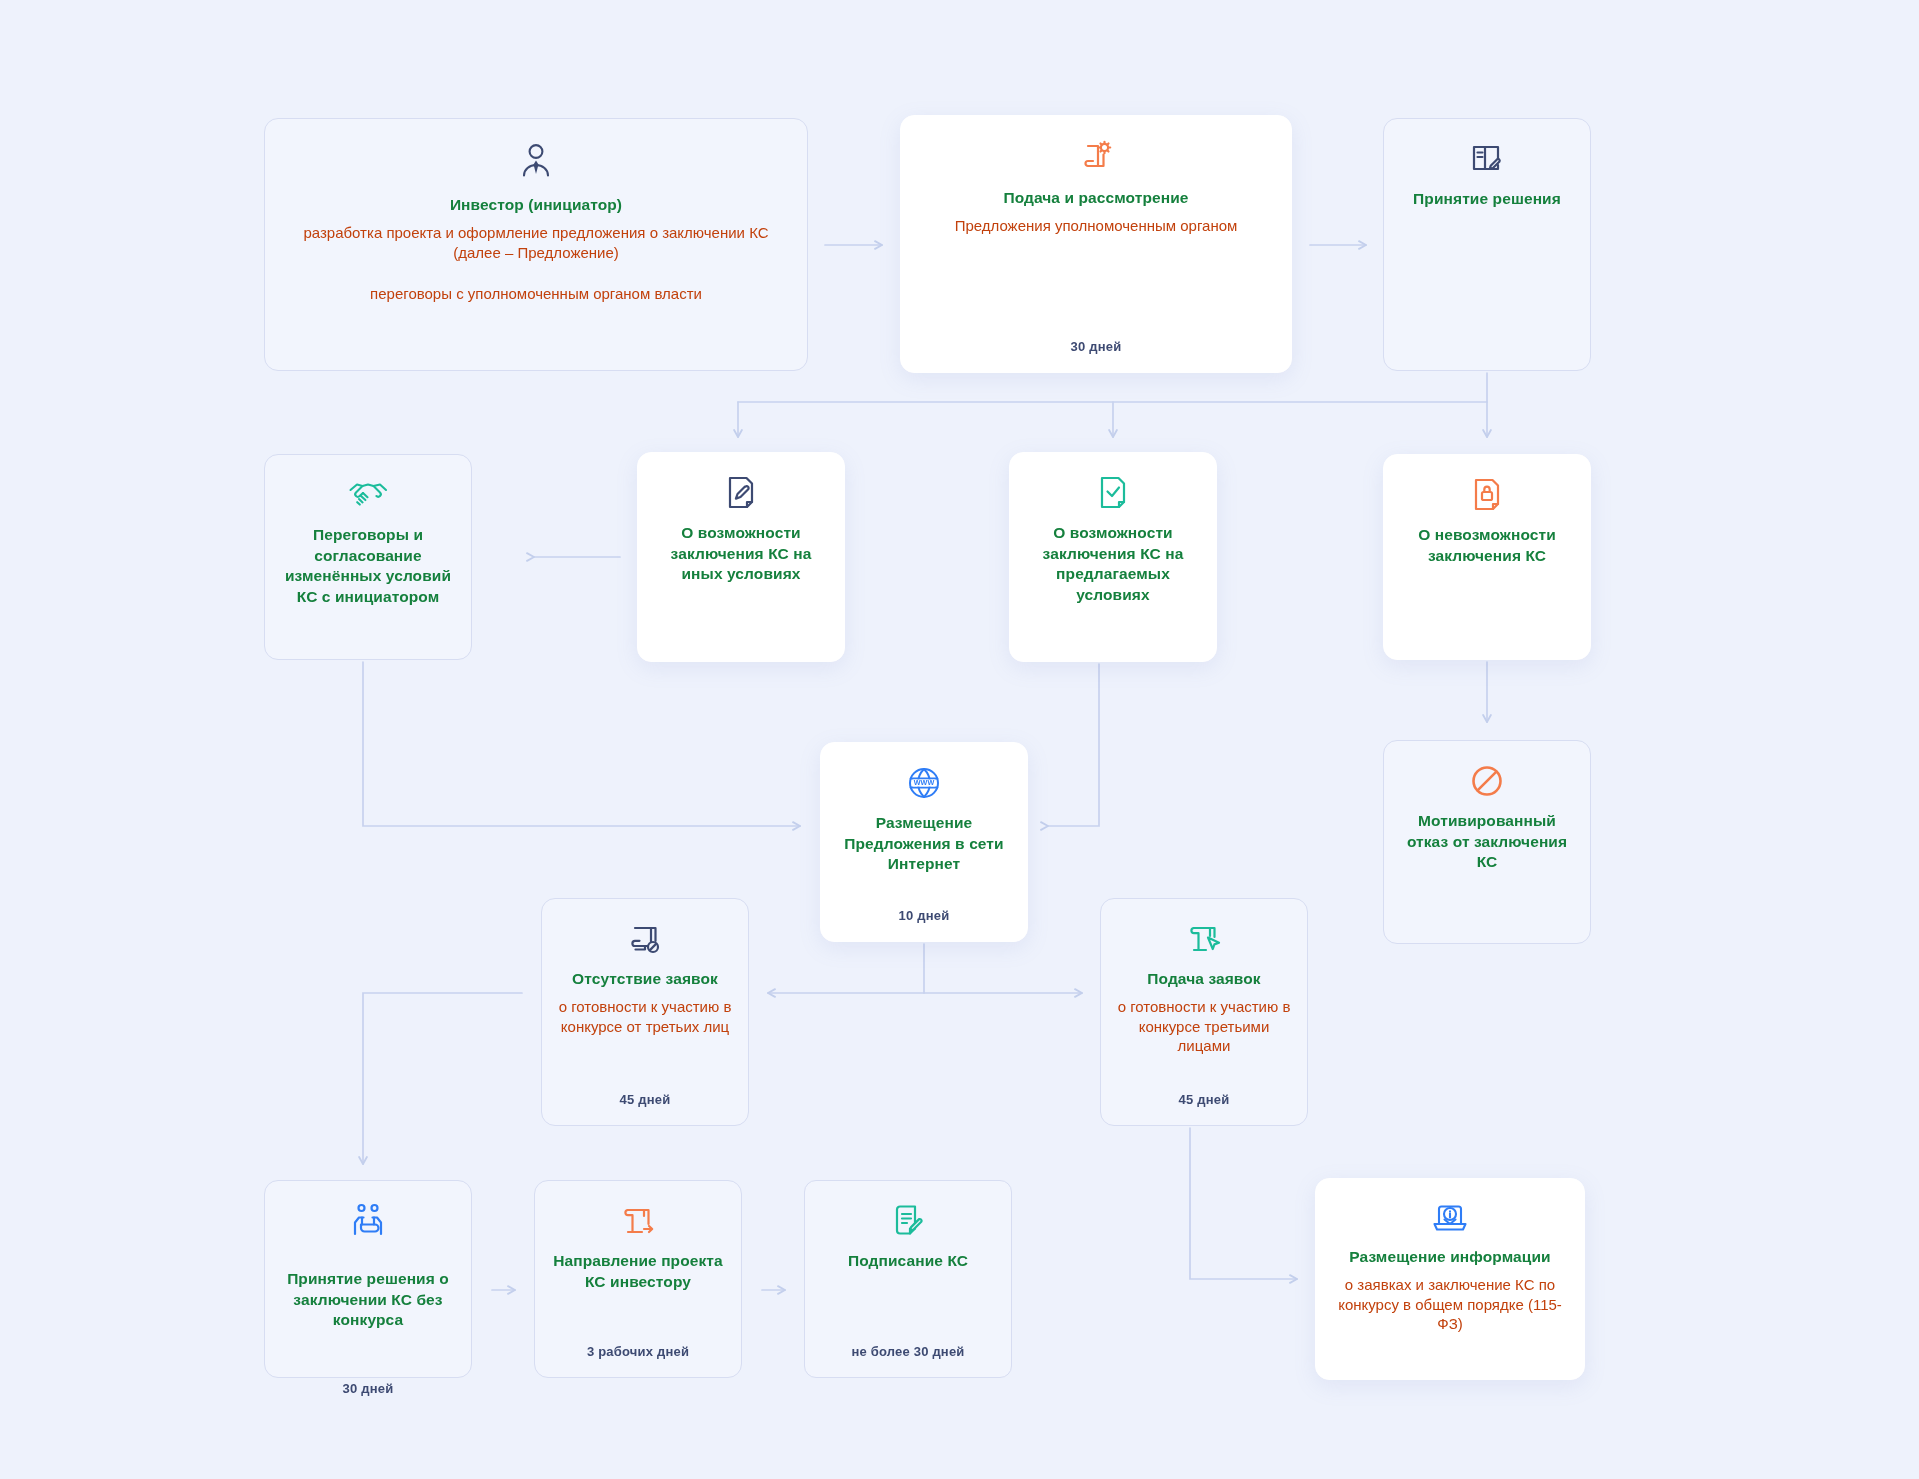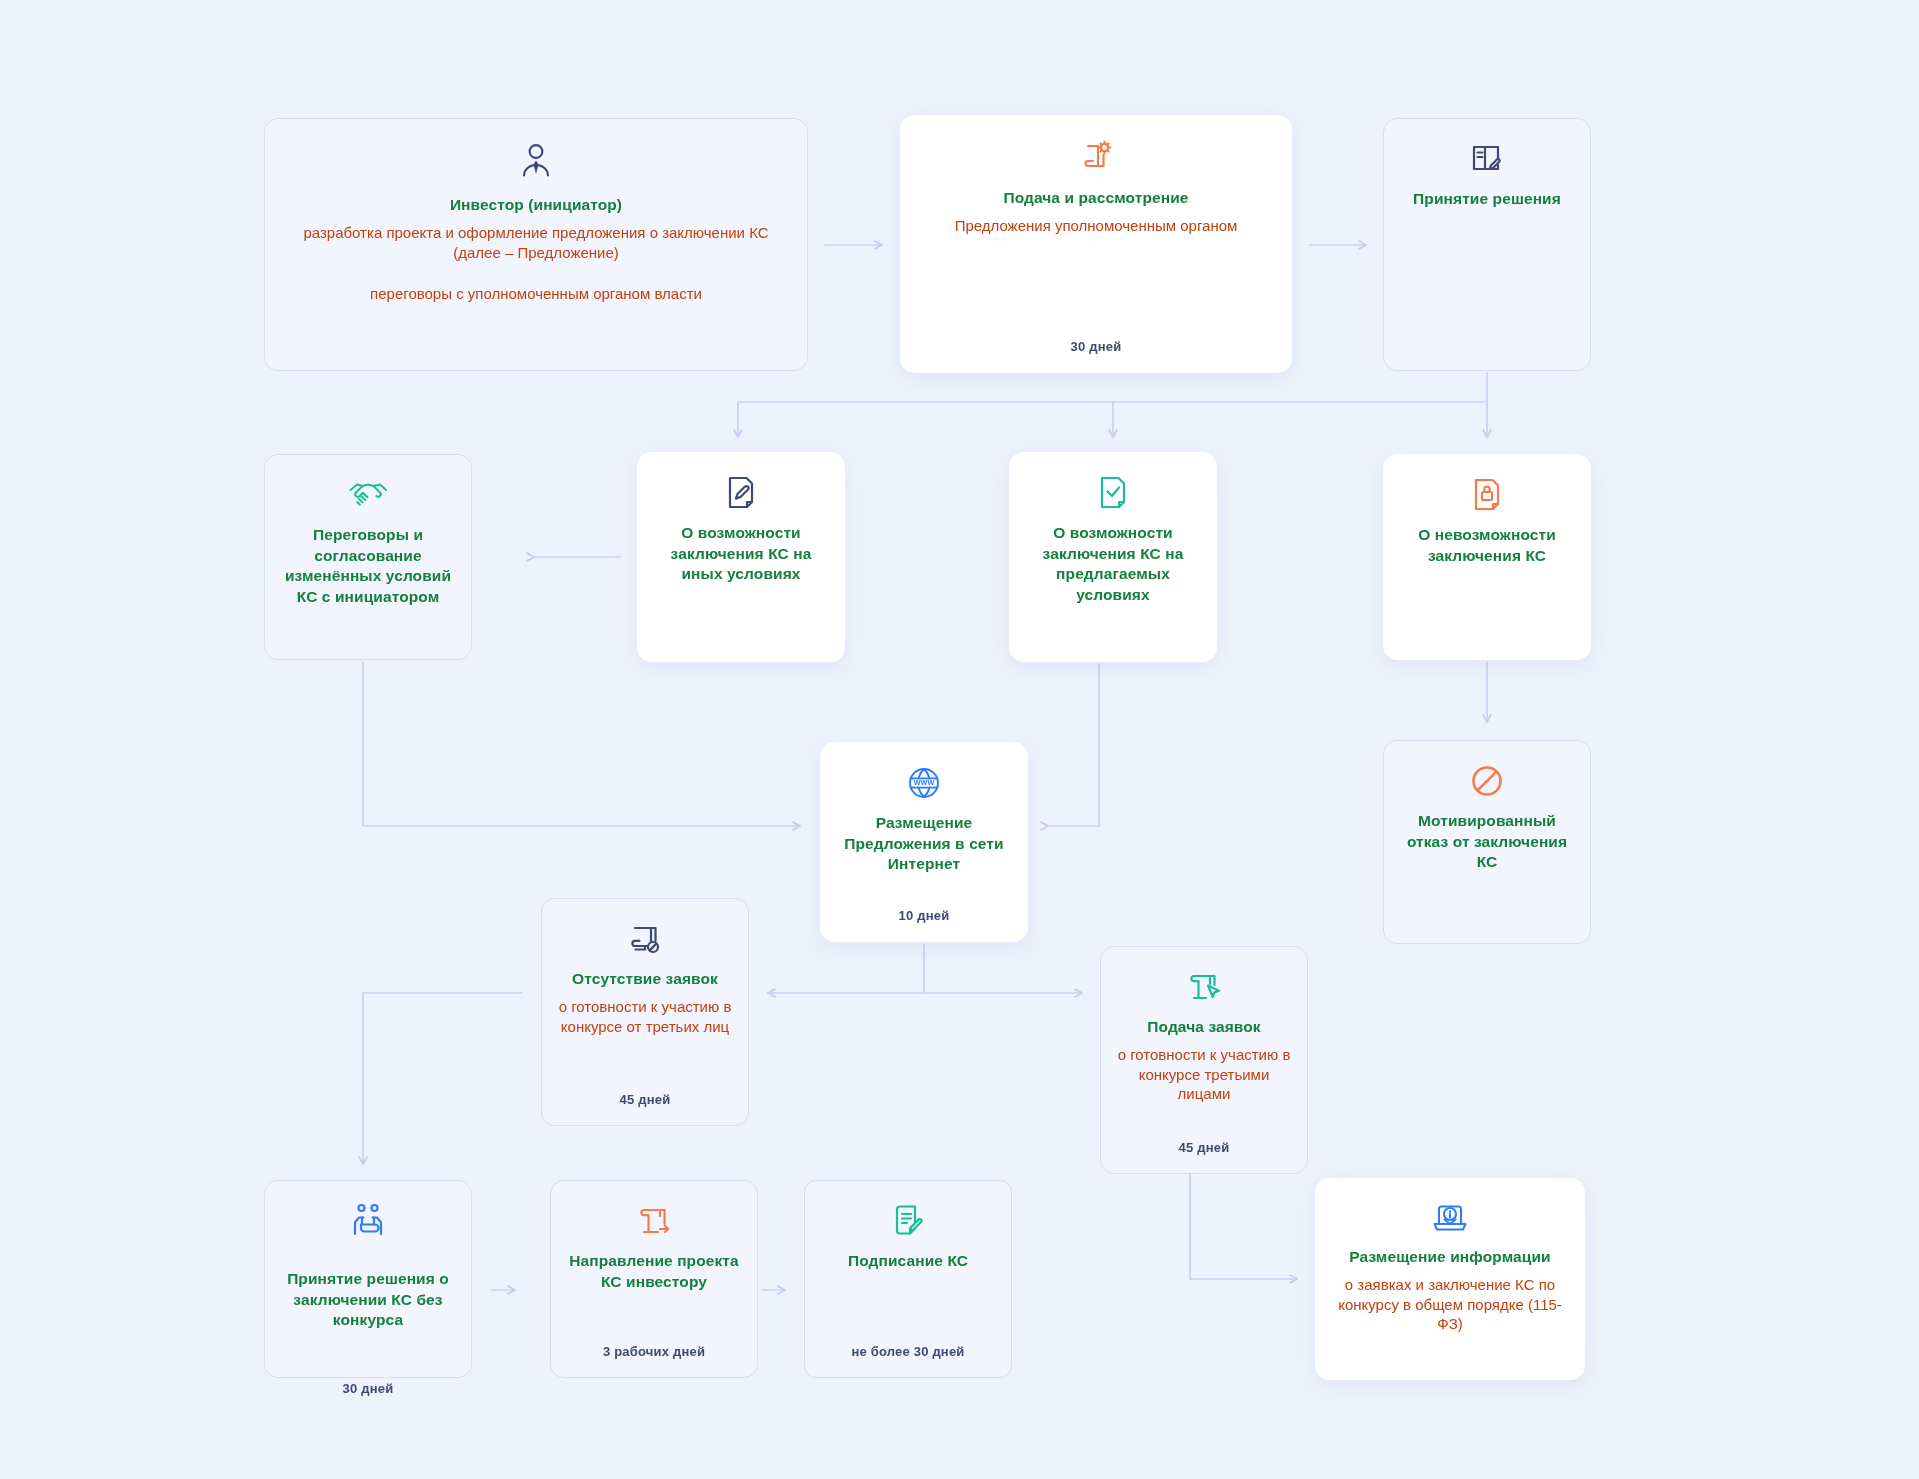--- a/index.html
+++ b/index.html
@@ -81,24 +81,24 @@
 
   #n-negotiate  { left: 264px;  top: 454px;  width: 208px;  height: 206px; }
   #n-other      { left: 637px;  top: 452px;  width: 208px;  height: 210px; }
   #n-proposed   { left: 1009px; top: 452px;  width: 208px;  height: 210px; }
   #n-impossible { left: 1383px; top: 454px;  width: 208px;  height: 206px; }
 
   #n-internet   { left: 820px;  top: 742px;  width: 208px;  height: 200px; }
   #n-refusal    { left: 1383px; top: 740px;  width: 208px;  height: 204px; }
 
   #n-noapps     { left: 541px;  top: 898px;  width: 208px;  height: 228px; }
-  #n-apps       { left: 1100px; top: 898px;  width: 208px;  height: 228px; margin-top: 48px; }
+  #n-apps       { left: 1100px; top: 898px;  width: 208px;  height: 228px; }
 
   #n-nocontest  { left: 264px;  top: 1180px; width: 208px;  height: 198px; gap: 20px; }
-  #n-sendproj   { left: 550px;  top: 1180px; width: 208px;  height: 198px; }
+  #n-sendproj   { left: 534px;  top: 1180px; width: 208px;  height: 198px; }
   #n-sign       { left: 804px;  top: 1180px; width: 208px;  height: 198px; border-radius: 12px; }
   #n-publish    { left: 1315px; top: 1178px; width: 270px;  height: 202px; }
 </style>
 </head>
 <body>
 
 <div id="stage">
 
   <svg id="edges" viewBox="0 0 1919 1479" xmlns="http://www.w3.org/2000/svg">
     <defs>

